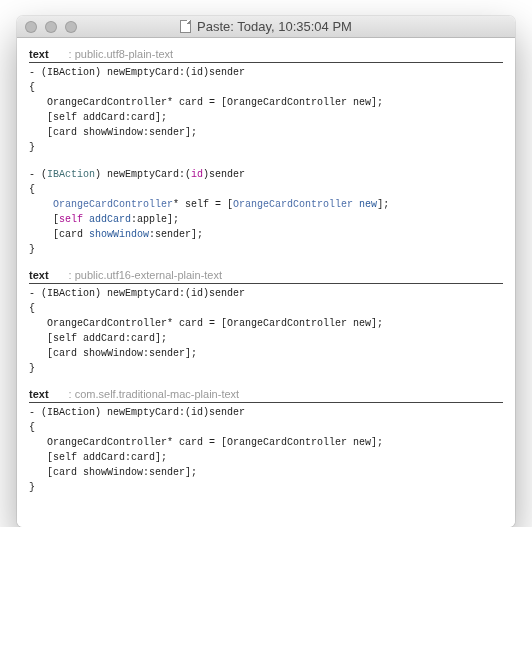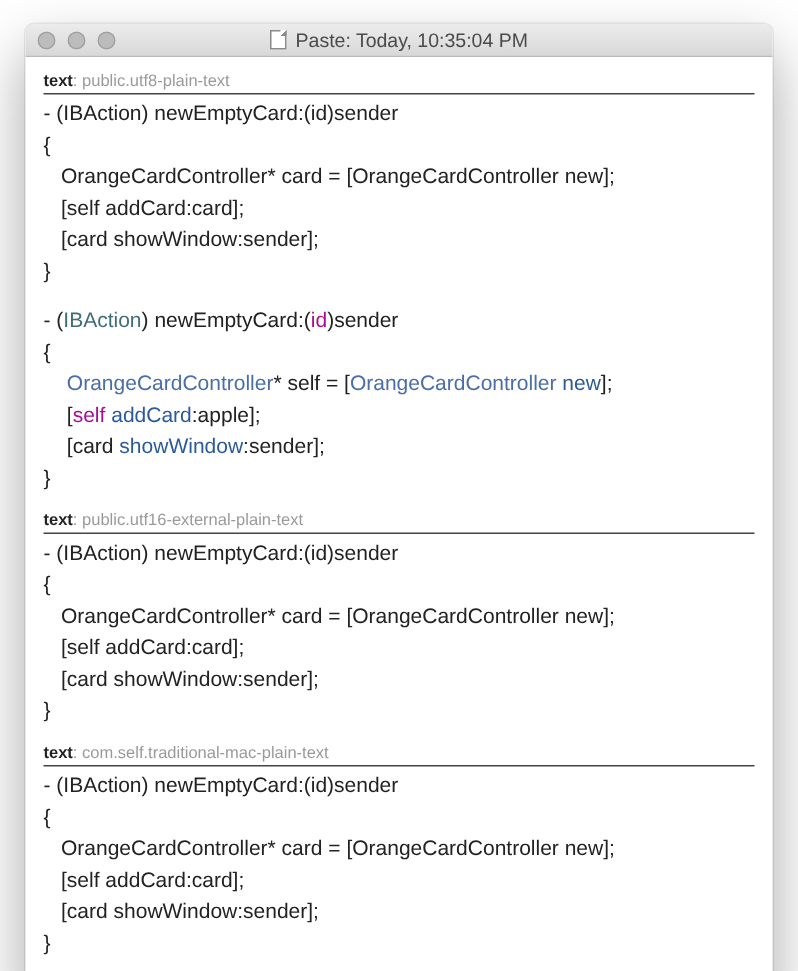--- a/index.html
+++ b/index.html
@@ -70,38 +70,38 @@
   .content {
     padding: 10px 12px 20px 12px;
     background: #fff;
   }
   .section {
     margin-bottom: 12px;
   }
   .section-header {
     display: flex;
     align-items: center;
-    gap: 0;
+    gap: 20px;
     border-bottom: 1px solid #444;
     padding-bottom: 2px;
     margin-bottom: 2px;
   }
   .section-label {
     font-weight: 700;
     font-size: 11px;
     color: #222;
   }
   .section-type {
     font-size: 11px;
     color: #9a9a9a;
   }
   pre.code {
     margin: 0;
-    font-family: Liberation Sans, sans-serif;
-    font-size: 14px;
+    font-family: Liberation Mono, monospace;
+    font-size: 10px;
     line-height: 1.5;
     color: #222;
     white-space: pre;
   }
   .c-type   { color: #3f6e74; }   
   .c-class  { color: #4b6ea9; }   
   .c-kw     { color: #aa0d91; }   
   .c-method { color: #2b5a9b; }   
 </style>
 </head>

